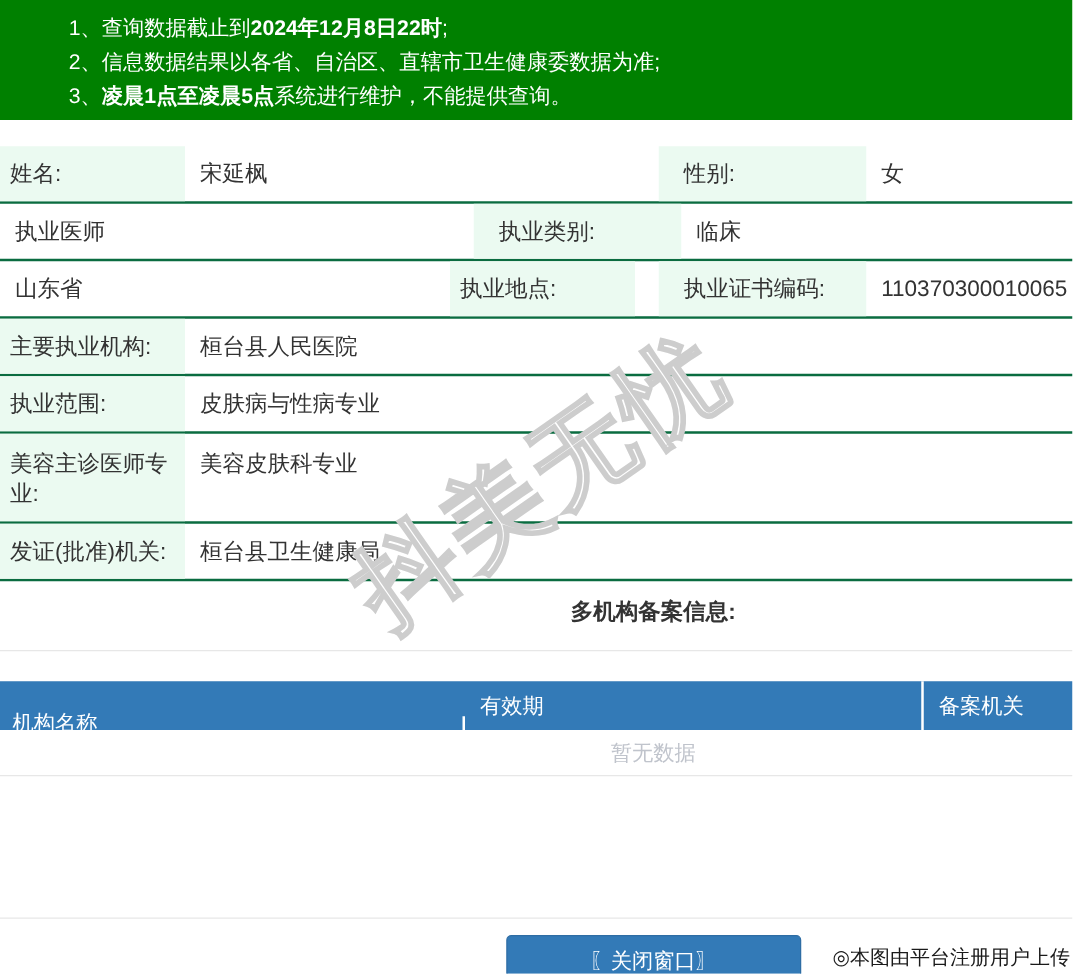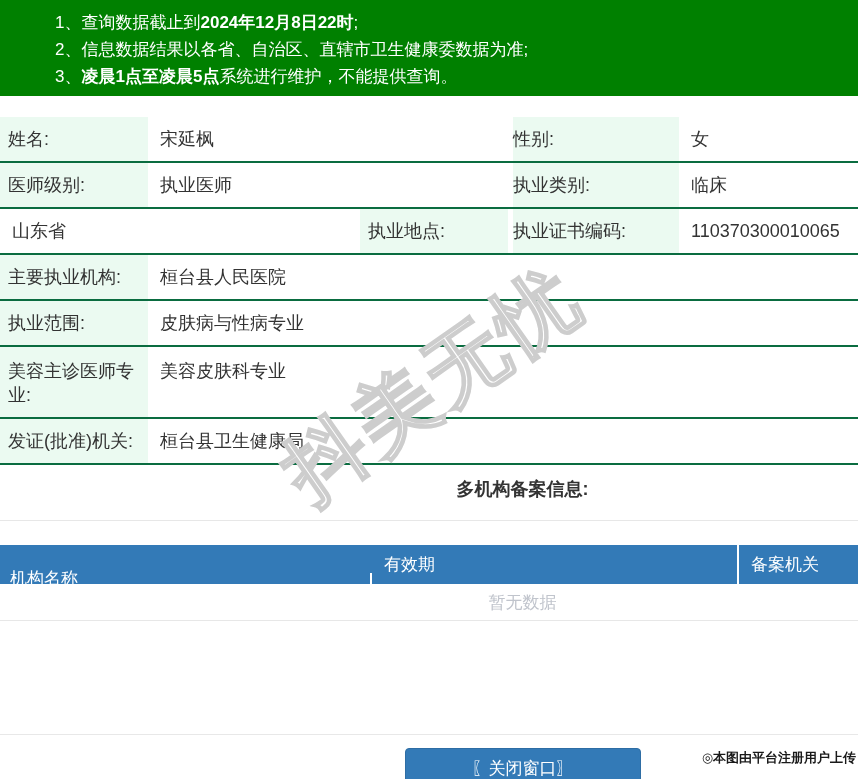--- a/index.html
+++ b/index.html
@@ -15,21 +15,21 @@
 
   
   .info-table { margin-top:21px; }
   .row { display:flex; align-items:stretch; min-height:46px; border-bottom:2px solid #0a6c40; font-size:18px; }
   .row.tall { min-height:72px; }
   .cell { display:flex; align-items:center; }
   .row.tall .cell { align-items:flex-start; padding-top:12px; }
   .lab { width:148px; background:#ebfaf1; padding-left:8px; padding-right:6px; line-height:24px; }
   .val { width:360px; padding-left:12px; }
   .val.grow { flex:1; }
-  .lab2 { width:166px; margin-left:5px; background:#ebfaf1; padding-left:0; }
+  .lab2 { width:166px; margin-left:19px; background:#ebfaf1; padding-left:20px; }
   .val2 { flex:1; padding-left:12px; }
 
   
   .section-title { margin-top:14px; width:1045px; text-align:center;
                    font-size:18px; font-weight:bold; line-height:20px; }
   .divider { width:1045px; height:0; border-bottom:1px solid #e7e7e7; }
   .divider.d1 { margin-top:21px; }
 
   
   .org-header { margin-top:24px; width:1045px; height:39px; display:flex; background:#337ab7;
@@ -47,22 +47,22 @@
                background:#337ab7; border:1px solid #2e6da4; border-radius:4px;
                color:#fff; font-size:17px; font-family:inherit; cursor:pointer; }
 
   
   .watermark { position:absolute; left:263px; top:340px; width:340px; height:90px;
                transform:rotate(-35deg); font-size:80px; line-height:90px; letter-spacing:5px;
                white-space:nowrap; color:#fff; -webkit-text-stroke:2px #cdcdcd;
                z-index:5; pointer-events:none; font-weight:bold; }
 
   
-  .overlay-note { position:absolute; right:2px; bottom:12px; z-index:6;
-                  font-size:13px; font-weight:bold; color:#1a1a1a;
+  .overlay-note { position:absolute; right:2px; bottom:2px; z-index:6;
+                  font-size:16px; font-weight:normal; color:#1a1a1a;
                   text-shadow:0 0 2px #fff,0 0 2px #fff; }
 </style>
 </head>
 <body>
 
 <div class="viewport">
   <div class="page">
 
     <div class="banner">
       <div><span>1、查询数据截止到</span><b>2024年12月8日22时</b><span>;</span></div>
@@ -73,21 +73,20 @@
     <div class="info-table">
 
       <div class="row">
         <div class="cell lab">姓名:</div>
         <div class="cell val">宋延枫</div>
         <div class="cell lab2">性别:</div>
         <div class="cell val2">女</div>
       </div>
 
       <div class="row">
-        <div class="cell lab">医师级别:</div>
         <div class="cell val">执业医师</div>
         <div class="cell lab2">执业类别:</div>
         <div class="cell val2">临床</div>
       </div>
 
       <div class="row">
         <div class="cell val">山东省</div>
         <div class="cell lab">执业地点:</div>
         <div class="cell lab2">执业证书编码:</div>
         <div class="cell val2">110370300010065</div>

